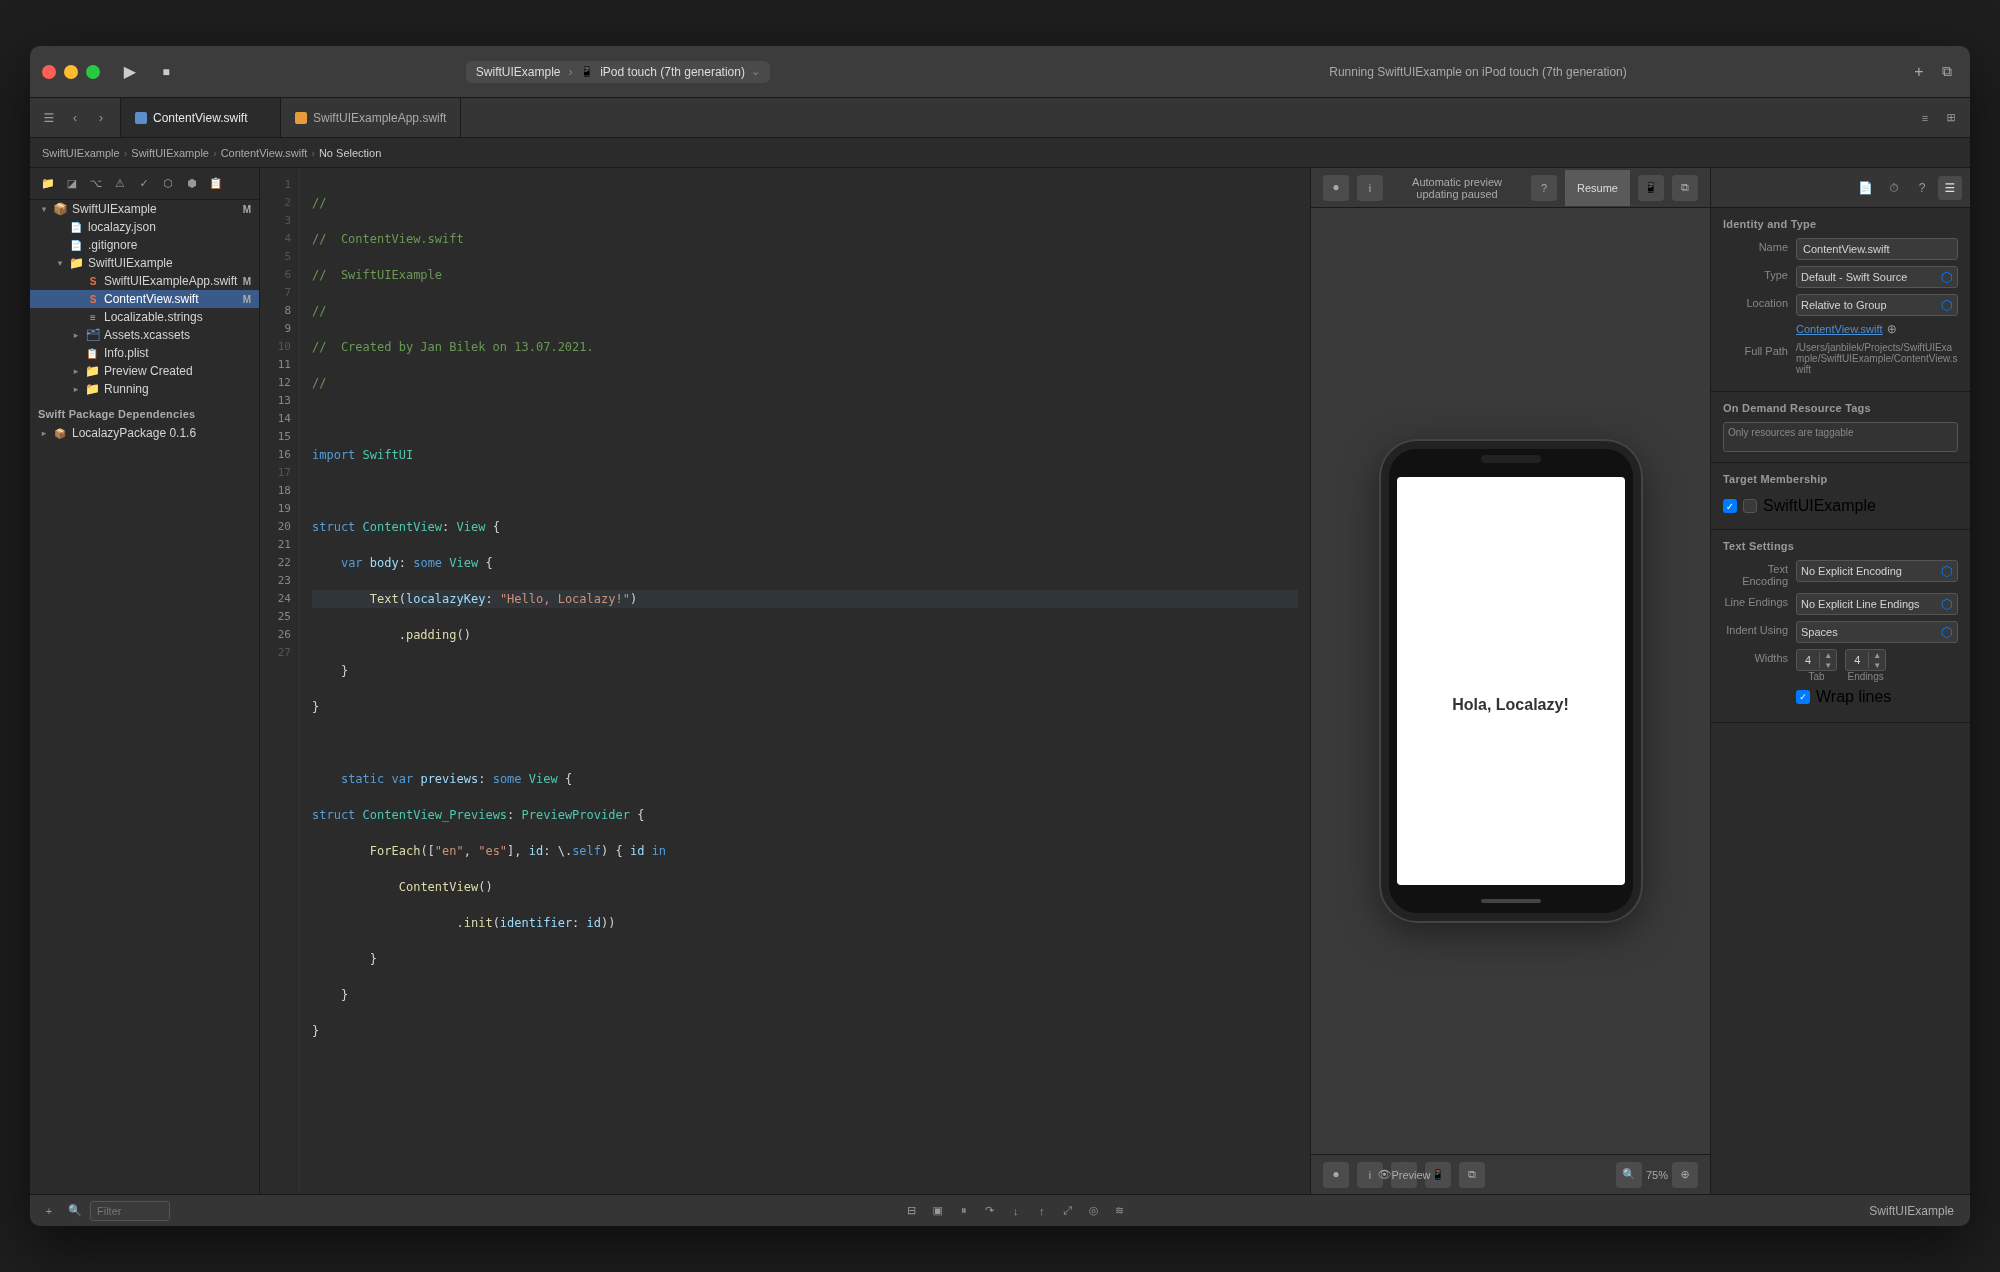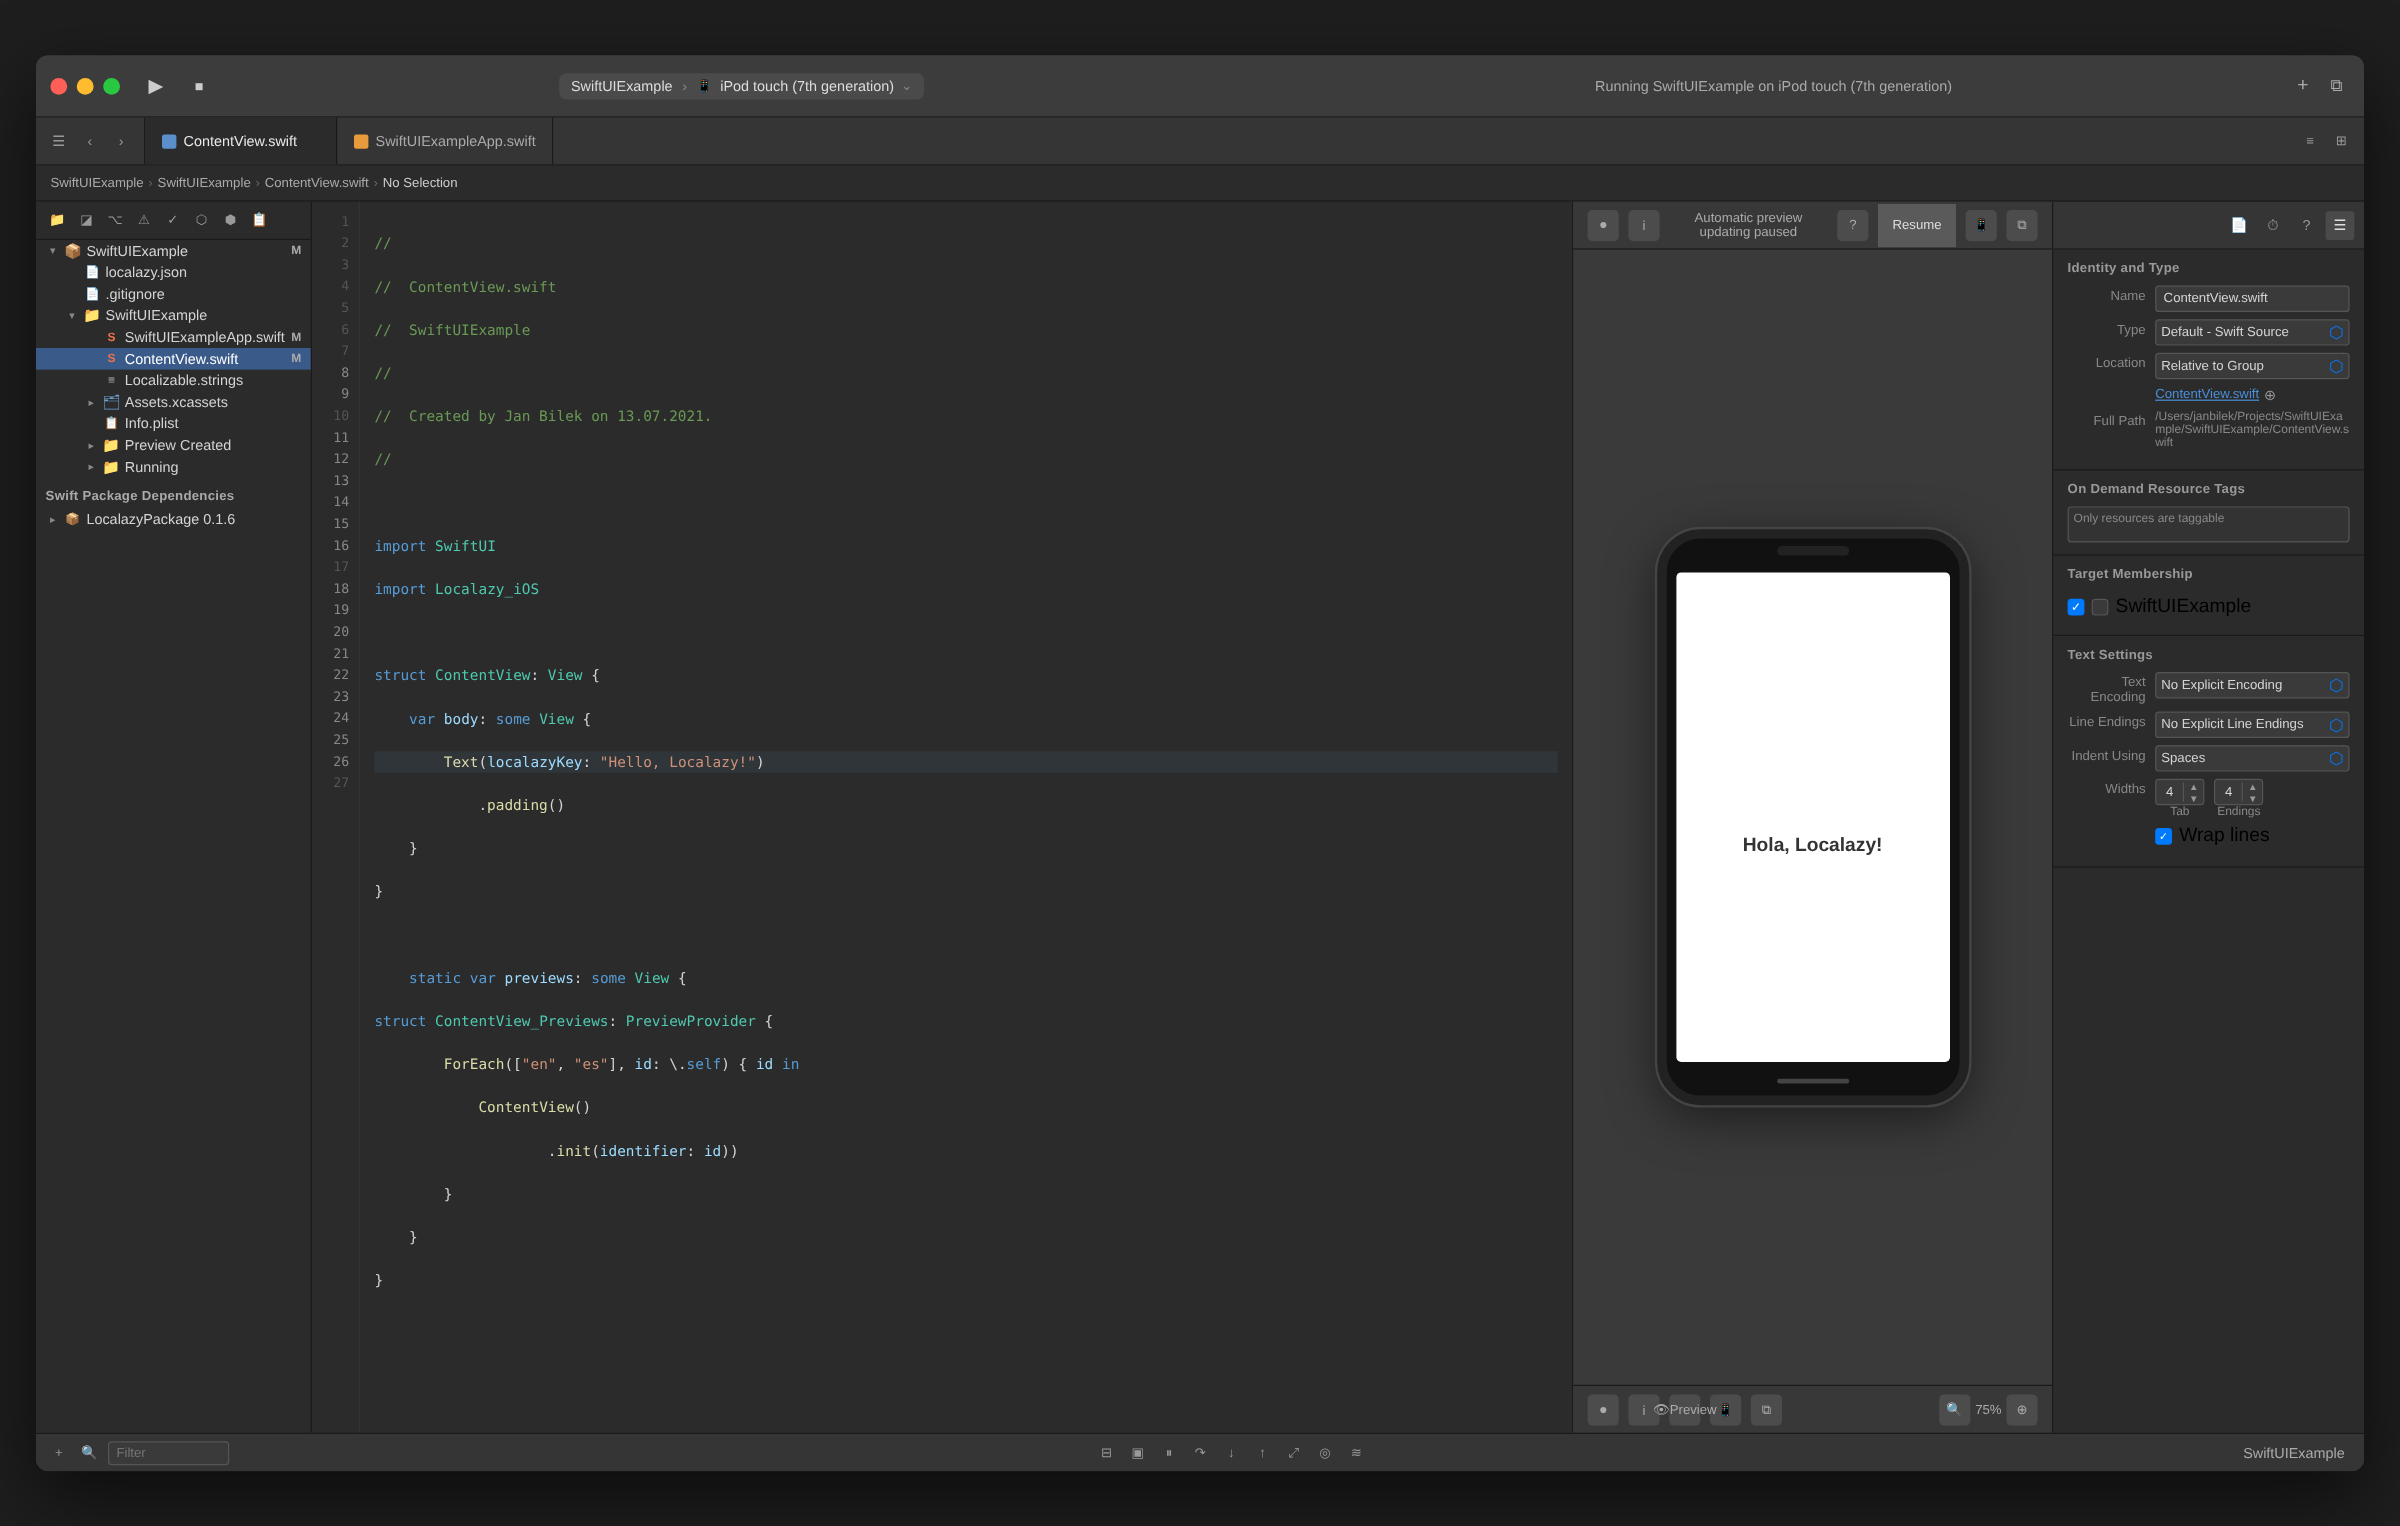--- a/index.html
+++ b/index.html
@@ -638,21 +638,21 @@
       cursor: pointer;
       display: flex; align-items: center; justify-content: center;
     }
     .filter-input {
       background: #3a3a3a;
       border: 1px solid #555;
       border-radius: 3px;
       padding: 2px 6px;
       font-size: 11px;
       color: #d4d4d4;
-      width: 101px;
+      width: 80px;
       height: 20px;
     }
     .bottom-bar-center {
       flex: 1;
       display: flex;
       align-items: center;
       justify-content: center;
       gap: 4px;
     }
     .bottom-bar-right {
@@ -856,21 +856,20 @@
         </div>
         <div class="code-content">
 <span class="code-line"><span class="c-comment">//</span></span>
 <span class="code-line"><span class="c-comment">//  ContentView.swift</span></span>
 <span class="code-line"><span class="c-comment">//  SwiftUIExample</span></span>
 <span class="code-line"><span class="c-comment">//</span></span>
 <span class="code-line"><span class="c-comment">//  Created by Jan Bilek on 13.07.2021.</span></span>
 <span class="code-line"><span class="c-comment">//</span></span>
 <span class="code-line"> </span>
 <span class="code-line"><span class="c-keyword">import</span><span class="c-plain"> </span><span class="c-type">SwiftUI</span></span>
-<span class="code-line"><span class="c-keyword">import</span><span class="c-plain"> </span><span class="c-type">Localazy_iOS</span></span>
 <span class="code-line"> </span>
 <span class="code-line"><span class="c-keyword">struct</span><span class="c-plain"> </span><span class="c-type">ContentView</span><span class="c-plain">: </span><span class="c-type">View</span><span class="c-plain"> {</span></span>
 <span class="code-line"><span class="c-plain">    </span><span class="c-keyword">var</span><span class="c-plain"> </span><span class="c-param">body</span><span class="c-plain">: </span><span class="c-keyword">some</span><span class="c-plain"> </span><span class="c-type">View</span><span class="c-plain"> {</span></span>
 <span class="code-line active-line"><span class="c-plain">        </span><span class="c-func">Text</span><span class="c-plain">(</span><span class="c-param">localazyKey</span><span class="c-plain">: </span><span class="c-string">"Hello, Localazy!"</span><span class="c-plain">)</span></span>
 <span class="code-line"><span class="c-plain">            .</span><span class="c-func">padding</span><span class="c-plain">()</span></span>
 <span class="code-line"><span class="c-plain">    }</span></span>
 <span class="code-line"><span class="c-plain">}</span></span>
 <span class="code-line"> </span>
 <span class="code-line"><span class="c-plain">    </span><span class="c-keyword">static</span><span class="c-plain"> </span><span class="c-keyword">var</span><span class="c-plain"> </span><span class="c-param">previews</span><span class="c-plain">: </span><span class="c-keyword">some</span><span class="c-plain"> </span><span class="c-type">View</span><span class="c-plain"> {</span></span>
 <span class="code-line"><span class="c-keyword">struct</span><span class="c-plain"> </span><span class="c-type">ContentView_Previews</span><span class="c-plain">: </span><span class="c-type">PreviewProvider</span><span class="c-plain"> {</span></span>

